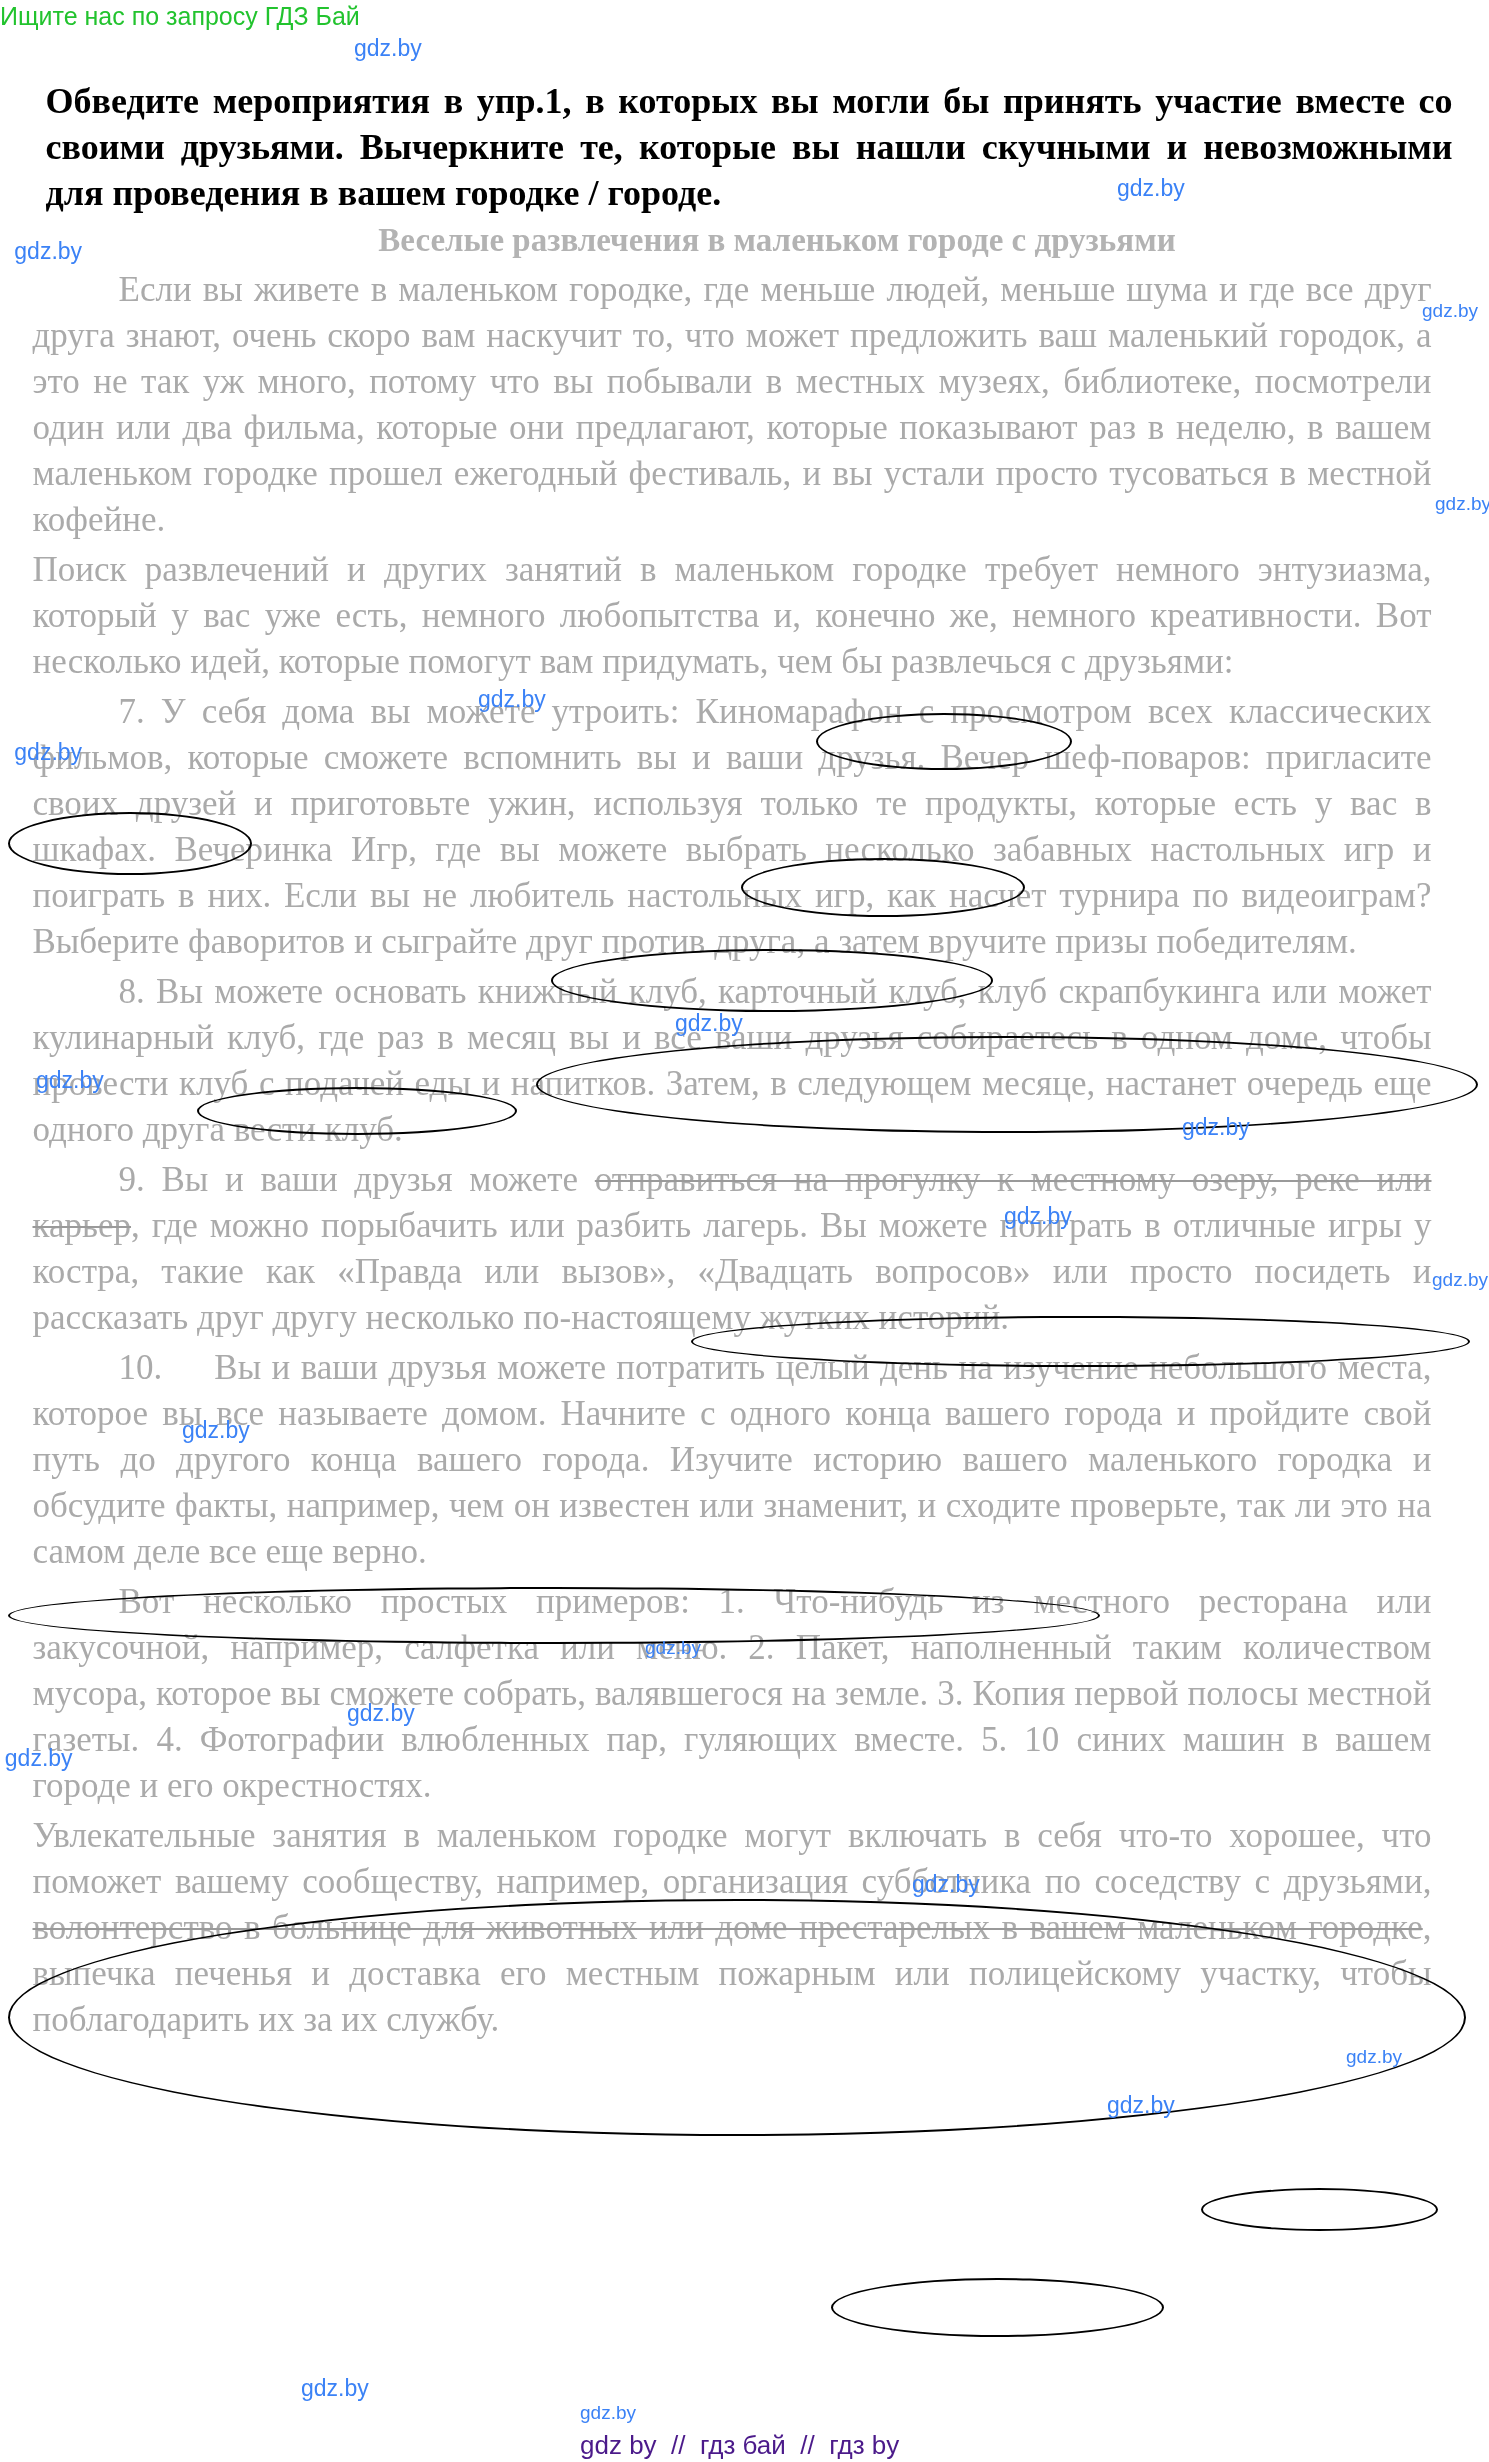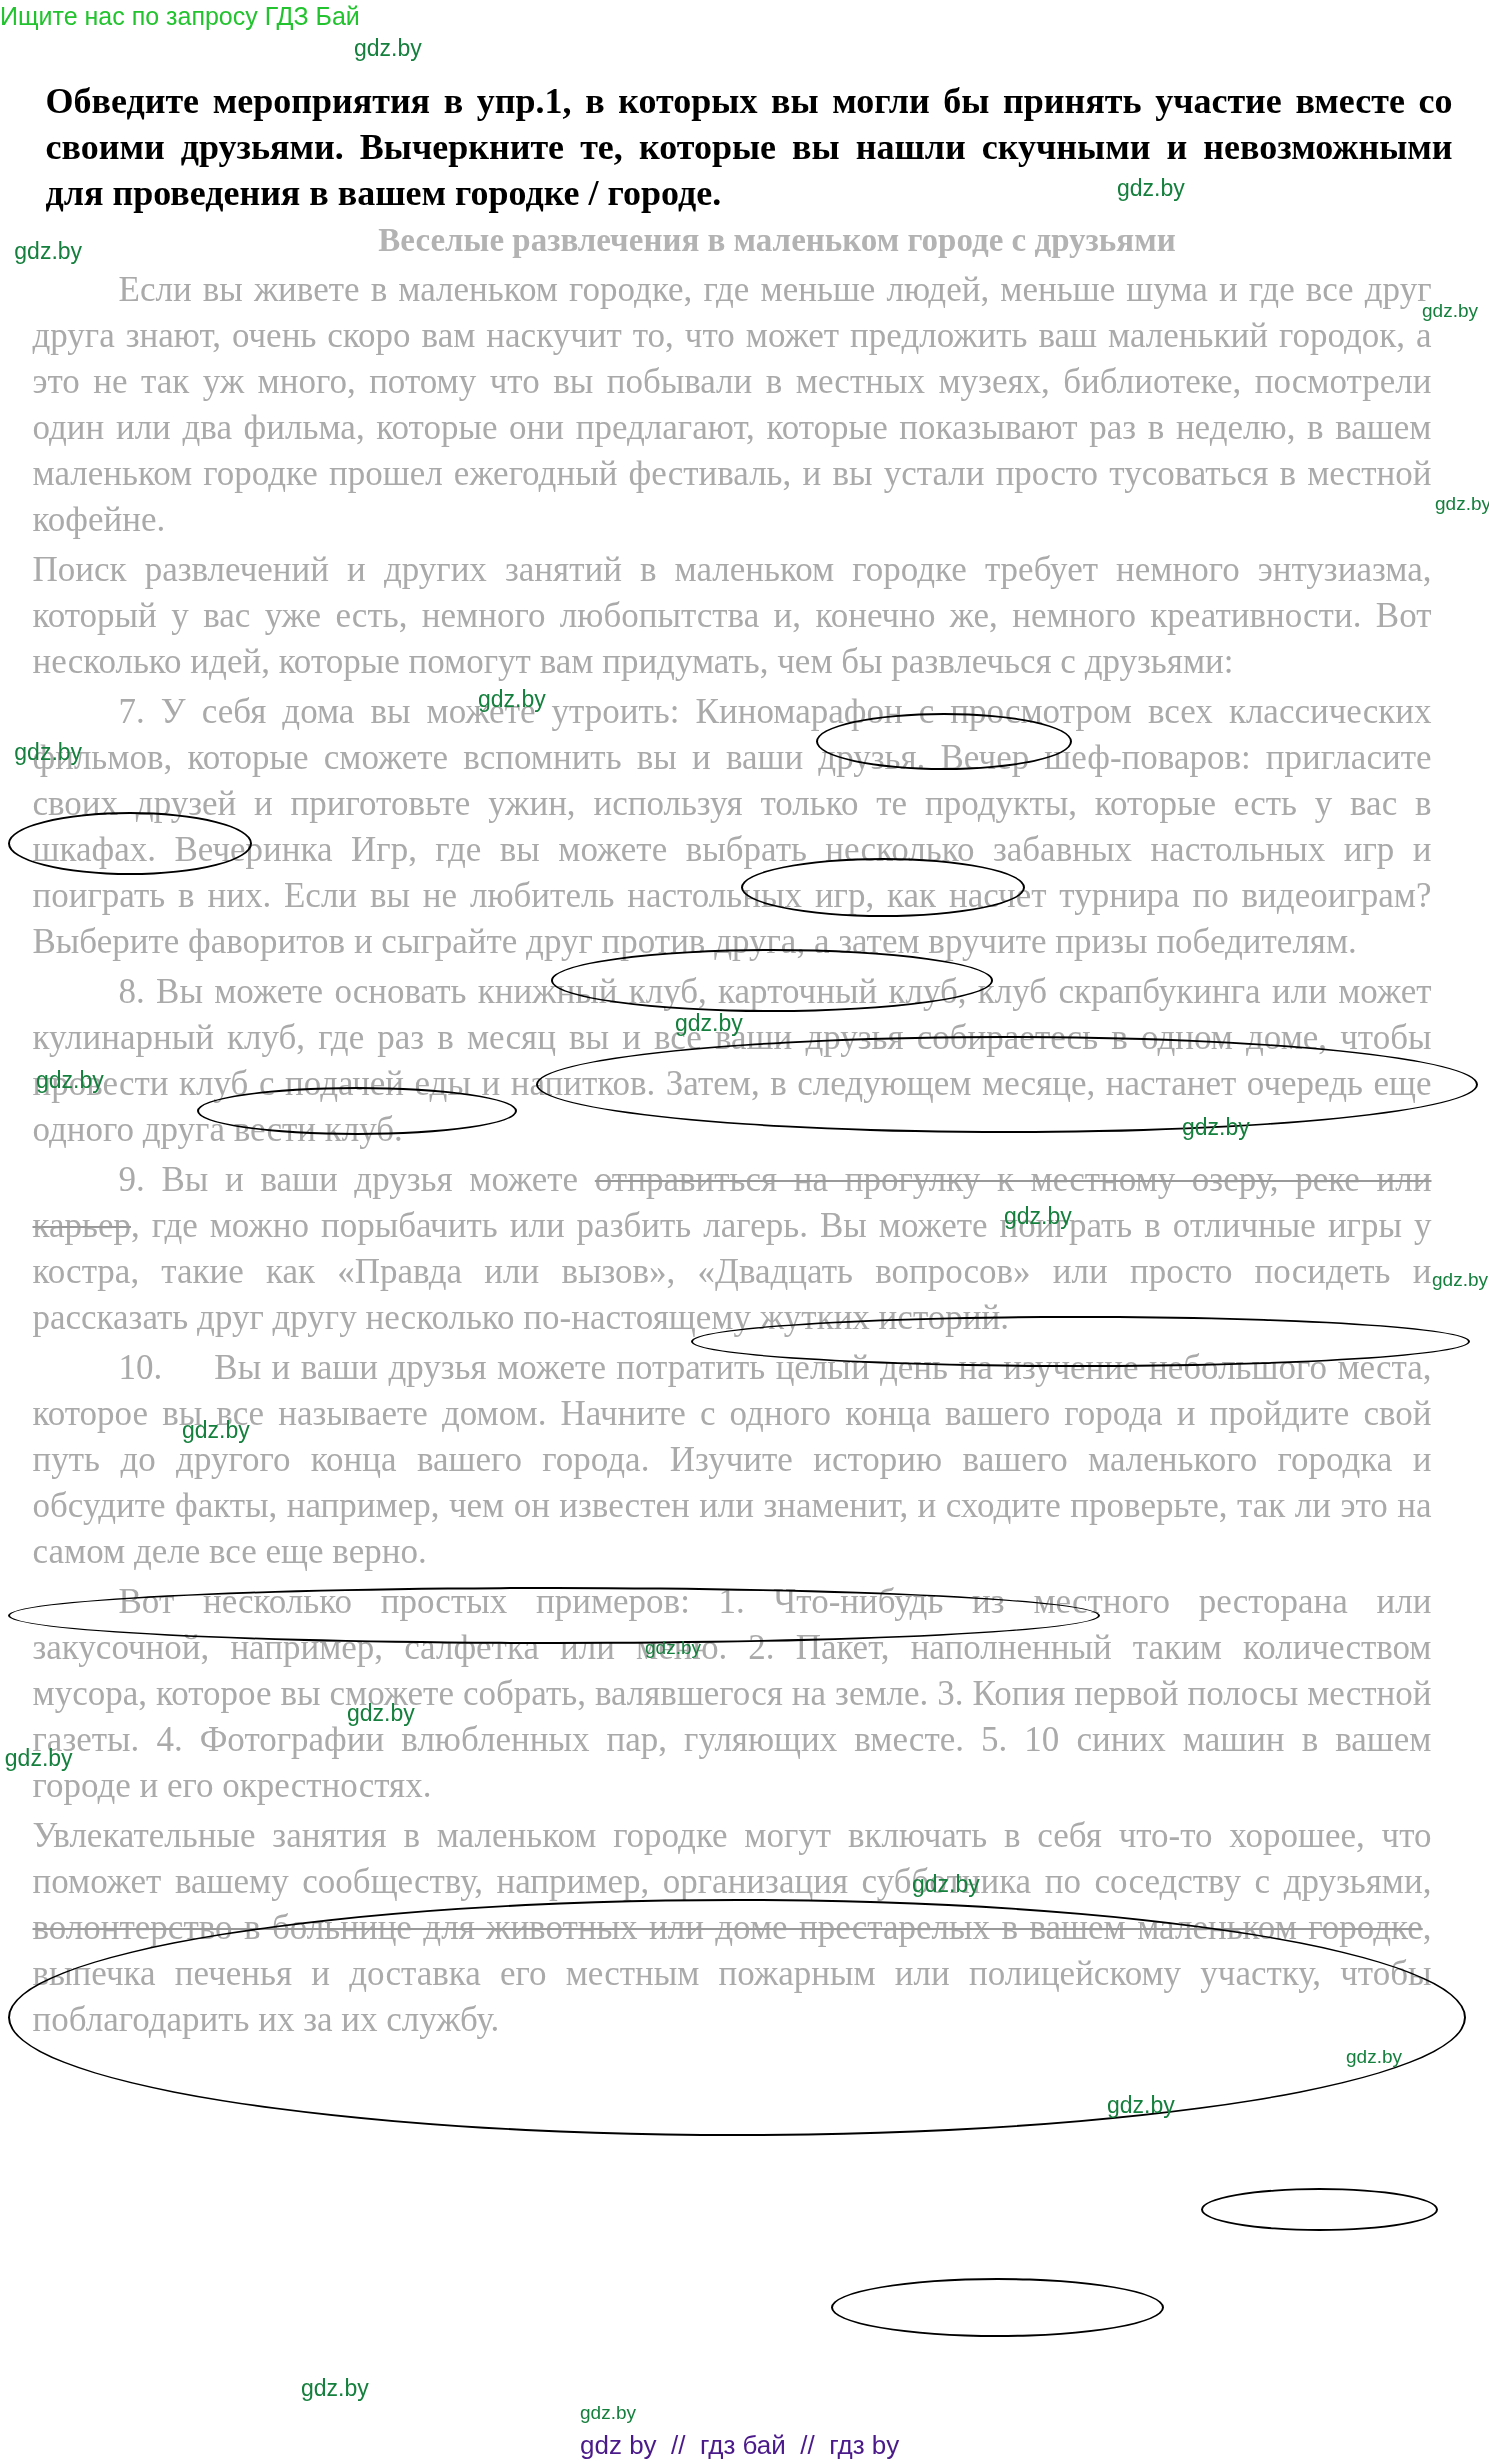--- a/index.html
+++ b/index.html
@@ -1,19 +1,19 @@
 <!DOCTYPE html>
 <html style="font-size:12.7px"><head>
 <meta charset="utf-8">
 <style>
   html, body { margin:0; padding:0; background:#ffffff; }
   body { width:1490px; height:2462px; position:relative; overflow:hidden; }
   .banner { position:absolute; top:1.6px; left:0; width:1490px; 
     font-family:"Liberation Sans", sans-serif; font-size:25px; color:#22c32e; line-height:28.5px; }
-  .wm { position:absolute; font-family:"Liberation Sans", sans-serif; color:#15803d; font-size:23px; line-height:25px; white-space:nowrap; }
+  .wm { position:absolute; font-family:"Liberation Sans", sans-serif; color:#3b82f6; font-size:23px; line-height:25px; white-space:nowrap; }
   .wm.sm { font-size:19px; line-height:20.6px; }
   .task { position:absolute; left:28.5px; top:78px; width:1407px;
     font-family:"Liberation Serif", serif; font-weight:bold; font-size:36px; line-height:46px; color:#000; text-align:justify;margin-left:17px; }
   .title { position:absolute; left:0; width:1490px; top:220px; text-align:center;
     font-family:"Liberation Serif", serif; font-weight:bold; font-size:33px; line-height:41px; color:#b3b3b3;margin-left:32px; }
   .body { position:absolute; left:28.5px; top:263px; width:1407px;
     font-family:"Liberation Serif", serif; font-size:35px; line-height:46px; color:#aaaaaa; }
   .body p { margin:4px; text-align:justify; text-align-last:left; }
   .ind { text-indent:86px; }
   .strike { text-decoration:line-through; text-decoration-thickness:2.4px; text-decoration-color:#9a9a9a; }

